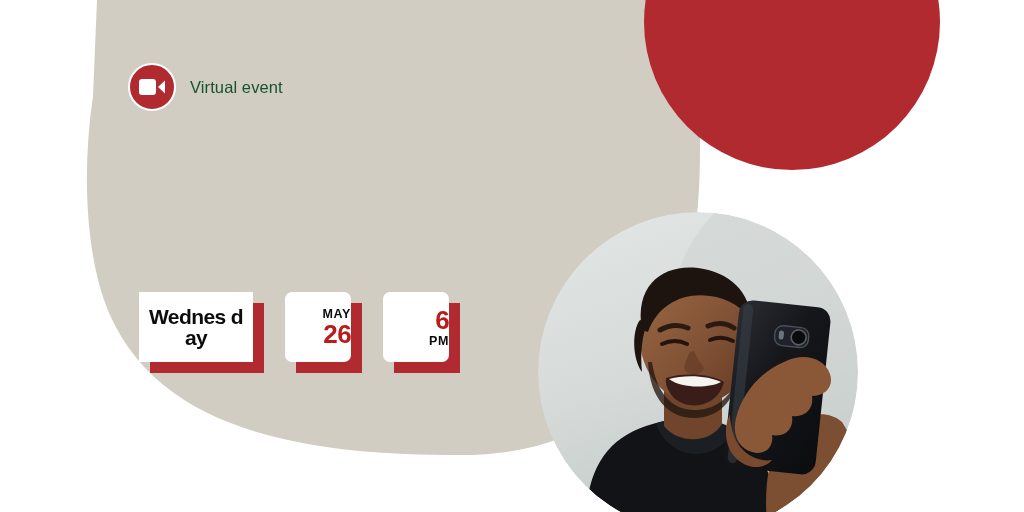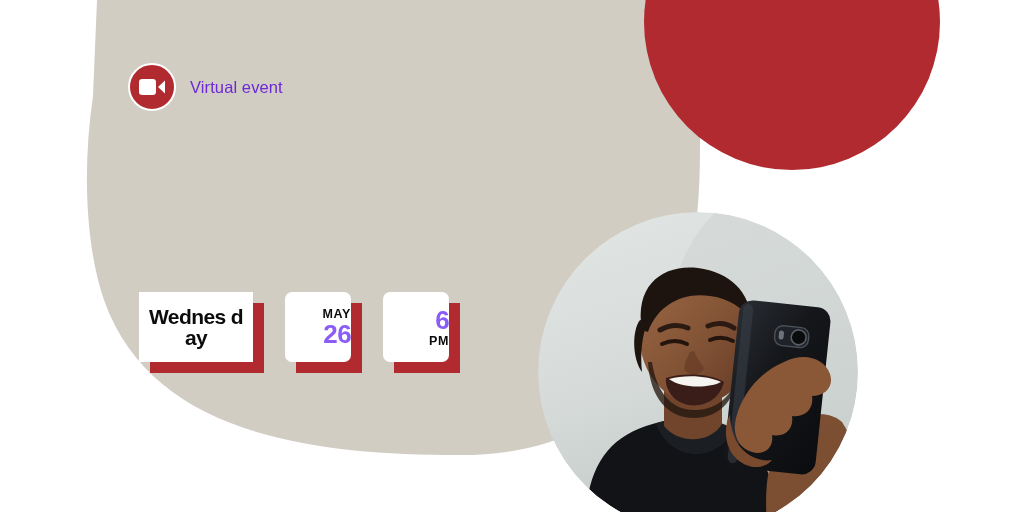--- a/index.html
+++ b/index.html
@@ -40,21 +40,21 @@
     background: #b02a2f;
     border: 2px solid #ffffff;
     box-sizing: border-box;
     display: flex;
     align-items: center;
     justify-content: center;
   }
   .badge-label {
     font-size: 16.5px;
     font-weight: 400;
-    color: #6d28d9;
+    color: #14532d;
     letter-spacing: 0.1px;
     white-space: nowrap;
   }
 
   
   .headline {
     position: absolute;
     left: 135px;
     top: 124px;
     font-size: 42px;
@@ -123,21 +123,21 @@
     font-size: 12.5px;
     font-weight: 700;
     letter-spacing: 0.6px;
     color: #0c0c0c;
     line-height: 14px;
   }
   .t-big {
     font-size: 26px;
     font-weight: 700;
     letter-spacing: -0.6px;
-    color: #8b5cf6;
+    color: #b91c1c;
     line-height: 27px;
   }
 
   
   .photo {
     position: absolute;
     left: 538px;
     top: 212px;
     width: 320px;
     height: 320px;

